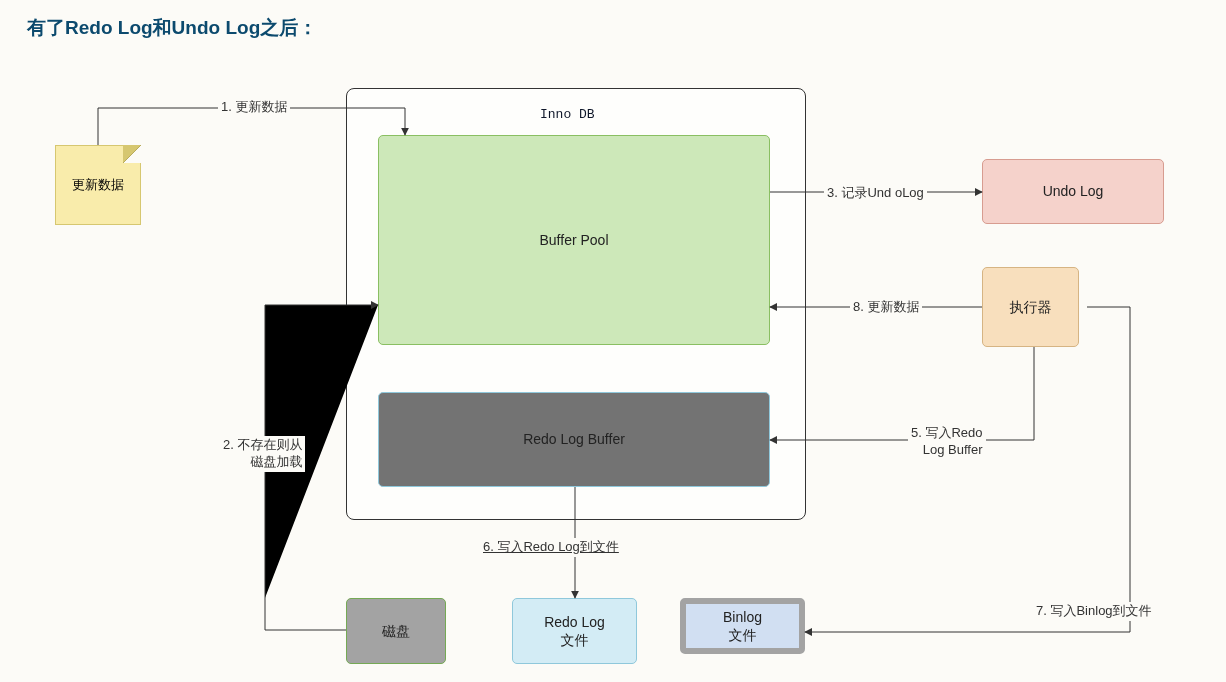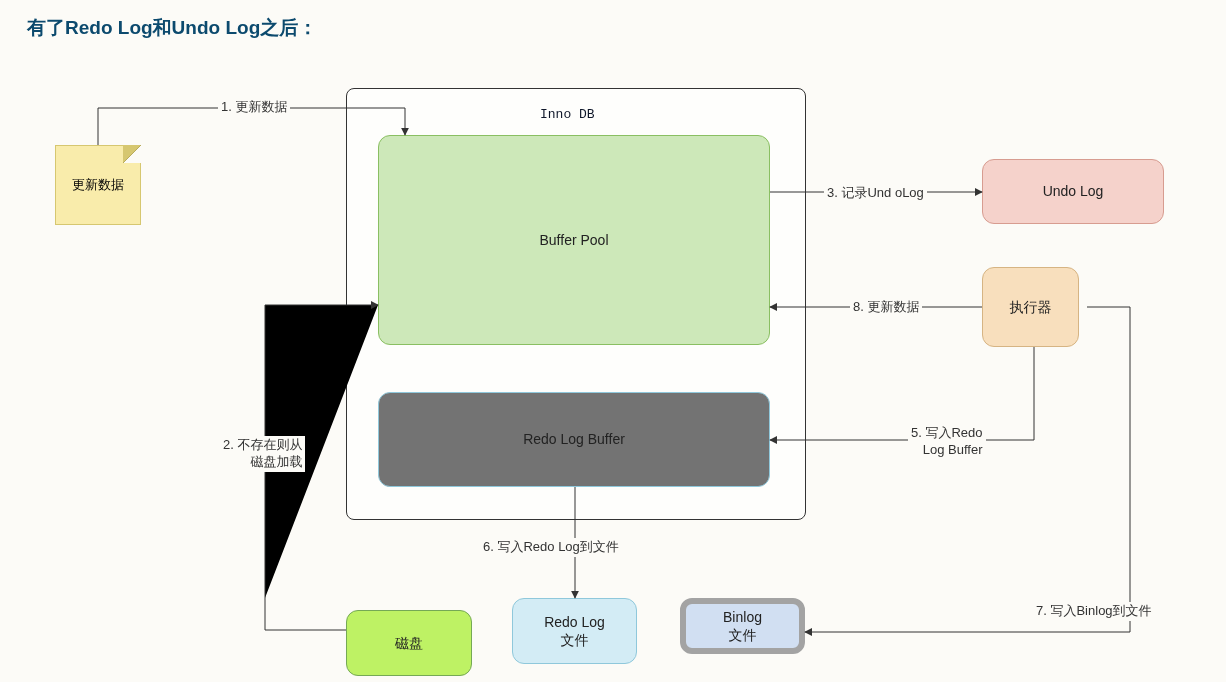--- a/index.html
+++ b/index.html
@@ -20,21 +20,21 @@
     }
     .diagram {
       position: absolute;
       left: 0;
       top: 0;
       width: 1226px;
       height: 682px;
     }
     .box {
       position: absolute;
-      border-radius: 12px;
+      border-radius: 5px;
       display: flex;
       align-items: center;
       justify-content: center;
       font-size: 14px;
       color: #222;
       text-align: center;
       line-height: 1.3;
     }
     .innodb-container {
       position: absolute;
@@ -103,25 +103,24 @@
       left: 982px;
       top: 267px;
       width: 97px;
       height: 80px;
       background: #f8dfbd;
       border: 1px solid #d6b483;
     }
     .disk {
       left: 346px;
       top: 598px;
-      width: 126px;
+      width: 100px;
       height: 66px;
-      background: #bef264;
+      background: #a3a3a3;
       border: 1px solid #75a955;
-      margin-top: 12px;
     }
     .redolog-file {
       left: 512px;
       top: 598px;
       width: 125px;
       height: 66px;
       background: #d3ecf5;
       border: 1px solid #8fc8db;
     }
     .binlog-file {
@@ -193,16 +192,16 @@
     <path d="M 575 487 L 575 598" stroke="#333" fill="none" marker-end="url(#arrow)"></path>
 
     <path d="M 1087 307 L 1130 307 L 1130 632 L 805 632" stroke="#333" fill="none" marker-end="url(#arrow)"></path>
   </svg>
 
   <div class="edge-label" style="left:218px; top:98px;">1. 更新数据</div>
   <div class="edge-label" style="left:220px; top:436px;">2. 不存在则从<br>磁盘加载</div>
   <div class="edge-label" style="left:824px; top:184px;">3. 记录Und oLog</div>
   <div class="edge-label" style="left:850px; top:298px;">8. 更新数据</div>
   <div class="edge-label" style="left:908px; top:424px;">5. 写入Redo<br>Log Buffer</div>
-  <div class="edge-label" style="left:480px; top:538px;">6. 写入Redo Log到文件</div>
+  <div class="edge-label" style="left:480px; top:538px;text-decoration:underline;">6. 写入Redo Log到文件</div>
   <div class="edge-label" style="left:1033px; top:602px;">7. 写入Binlog到文件</div>
 
 </div>
 
 </body></html>

